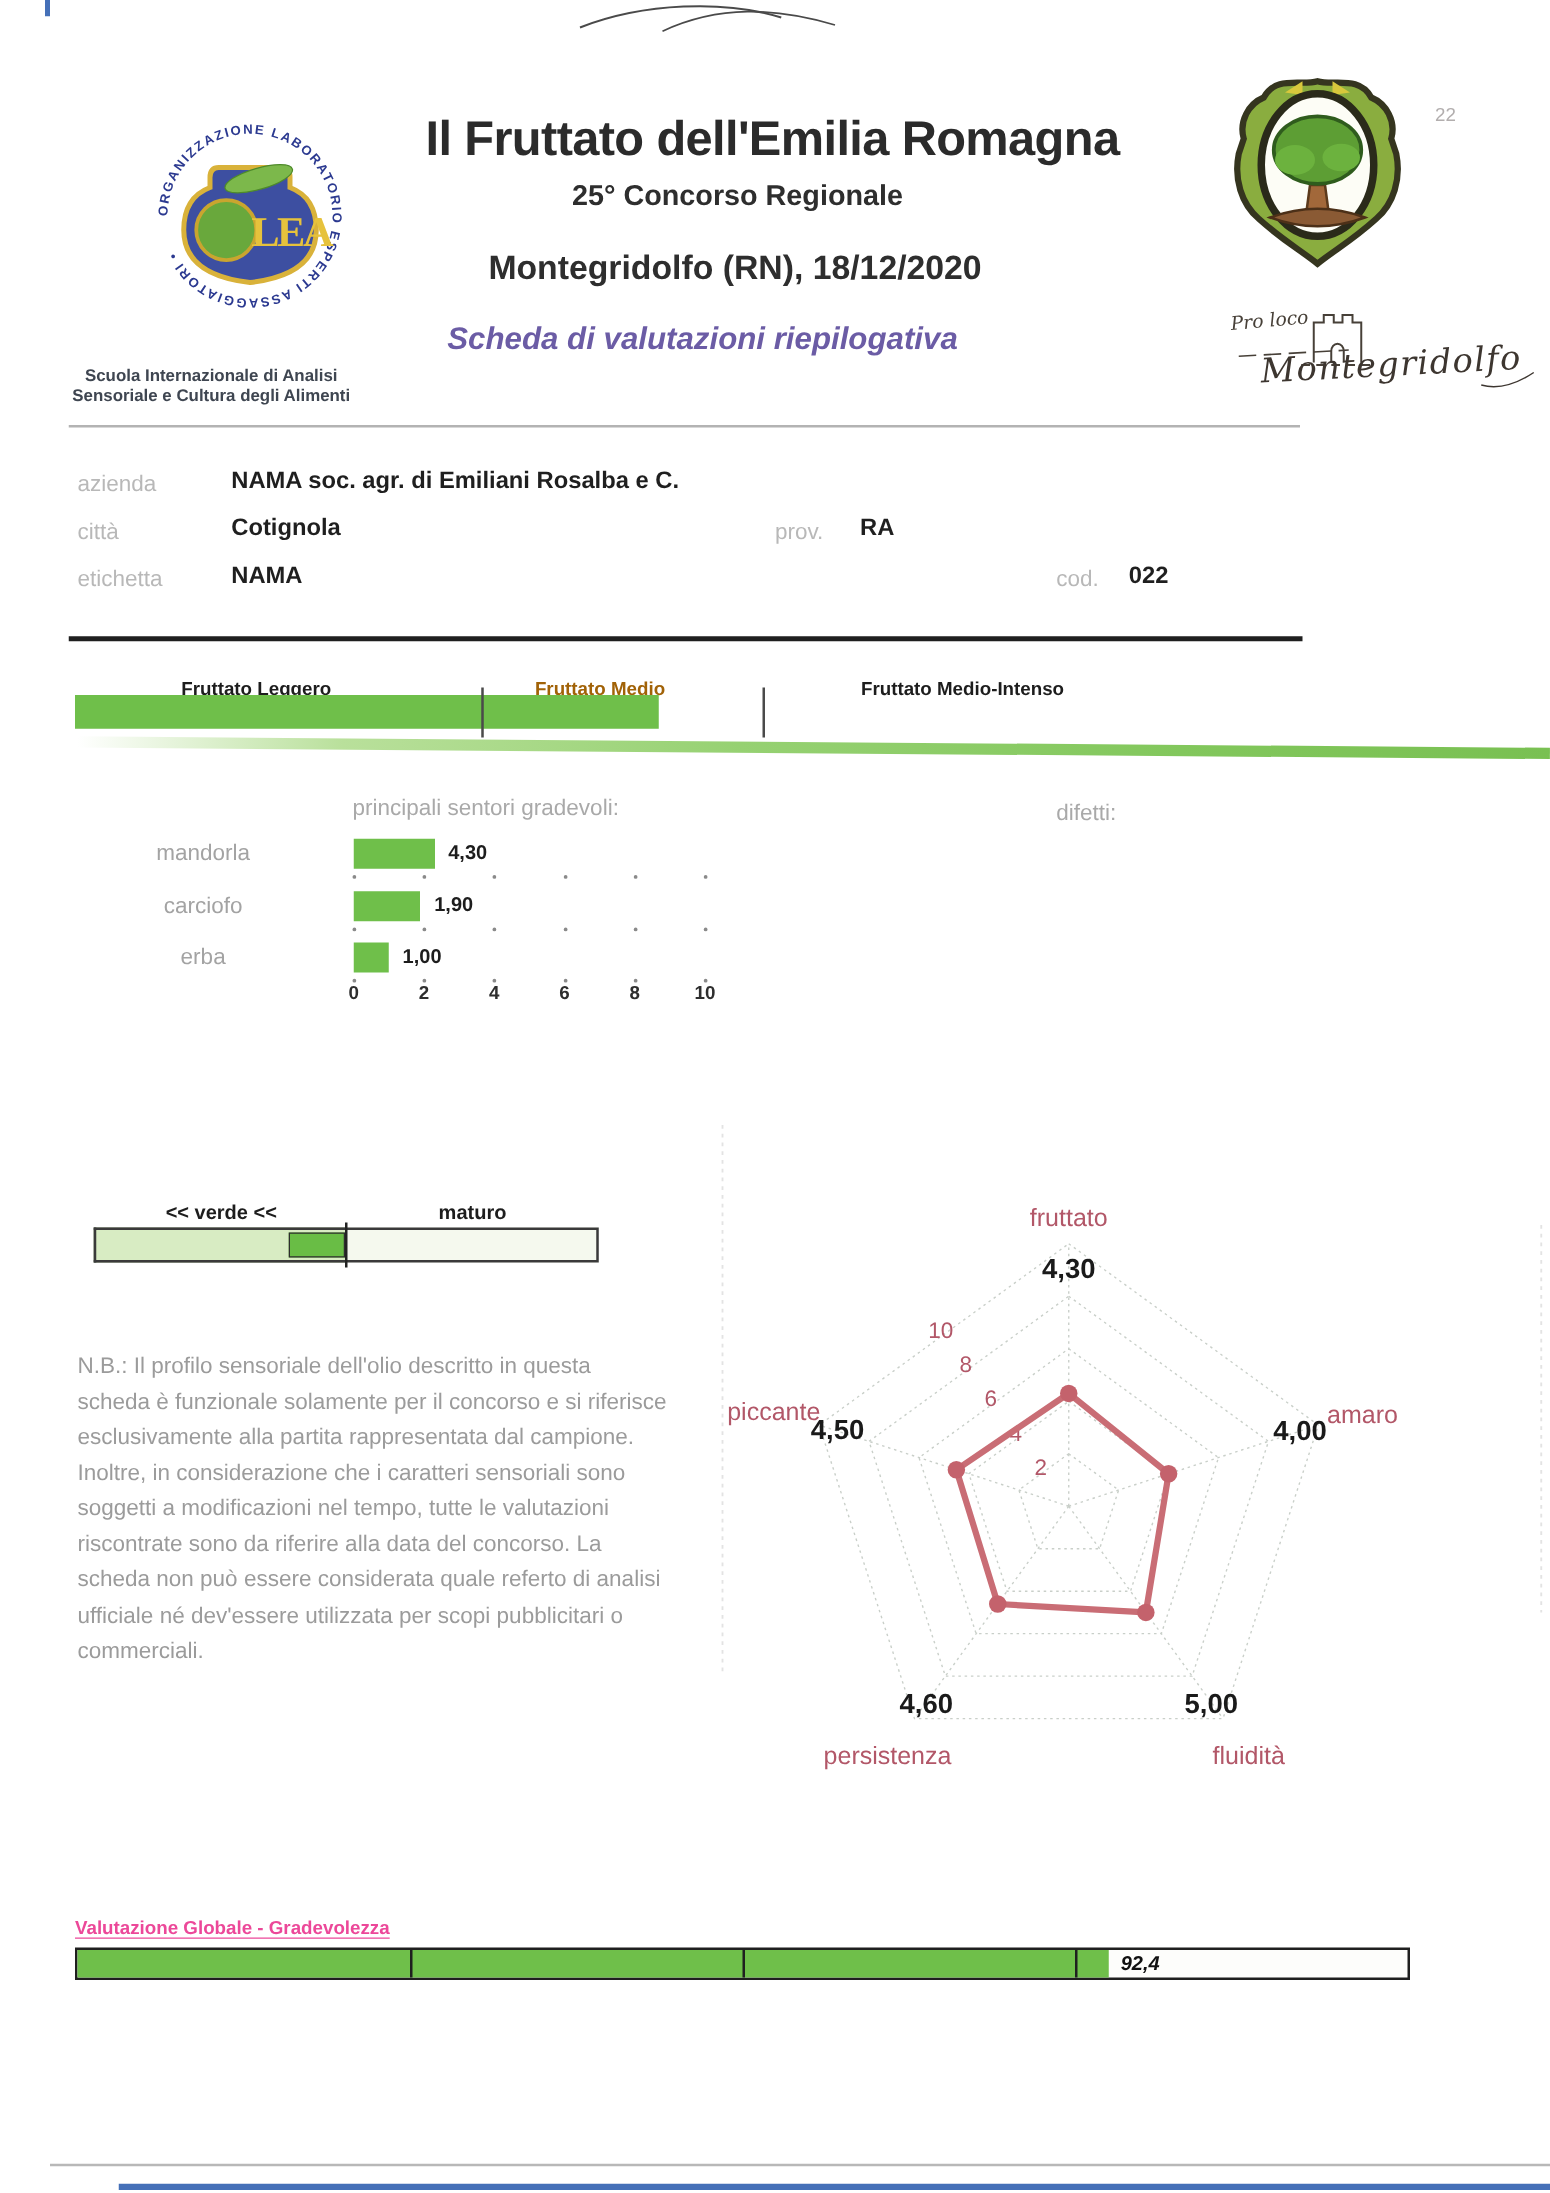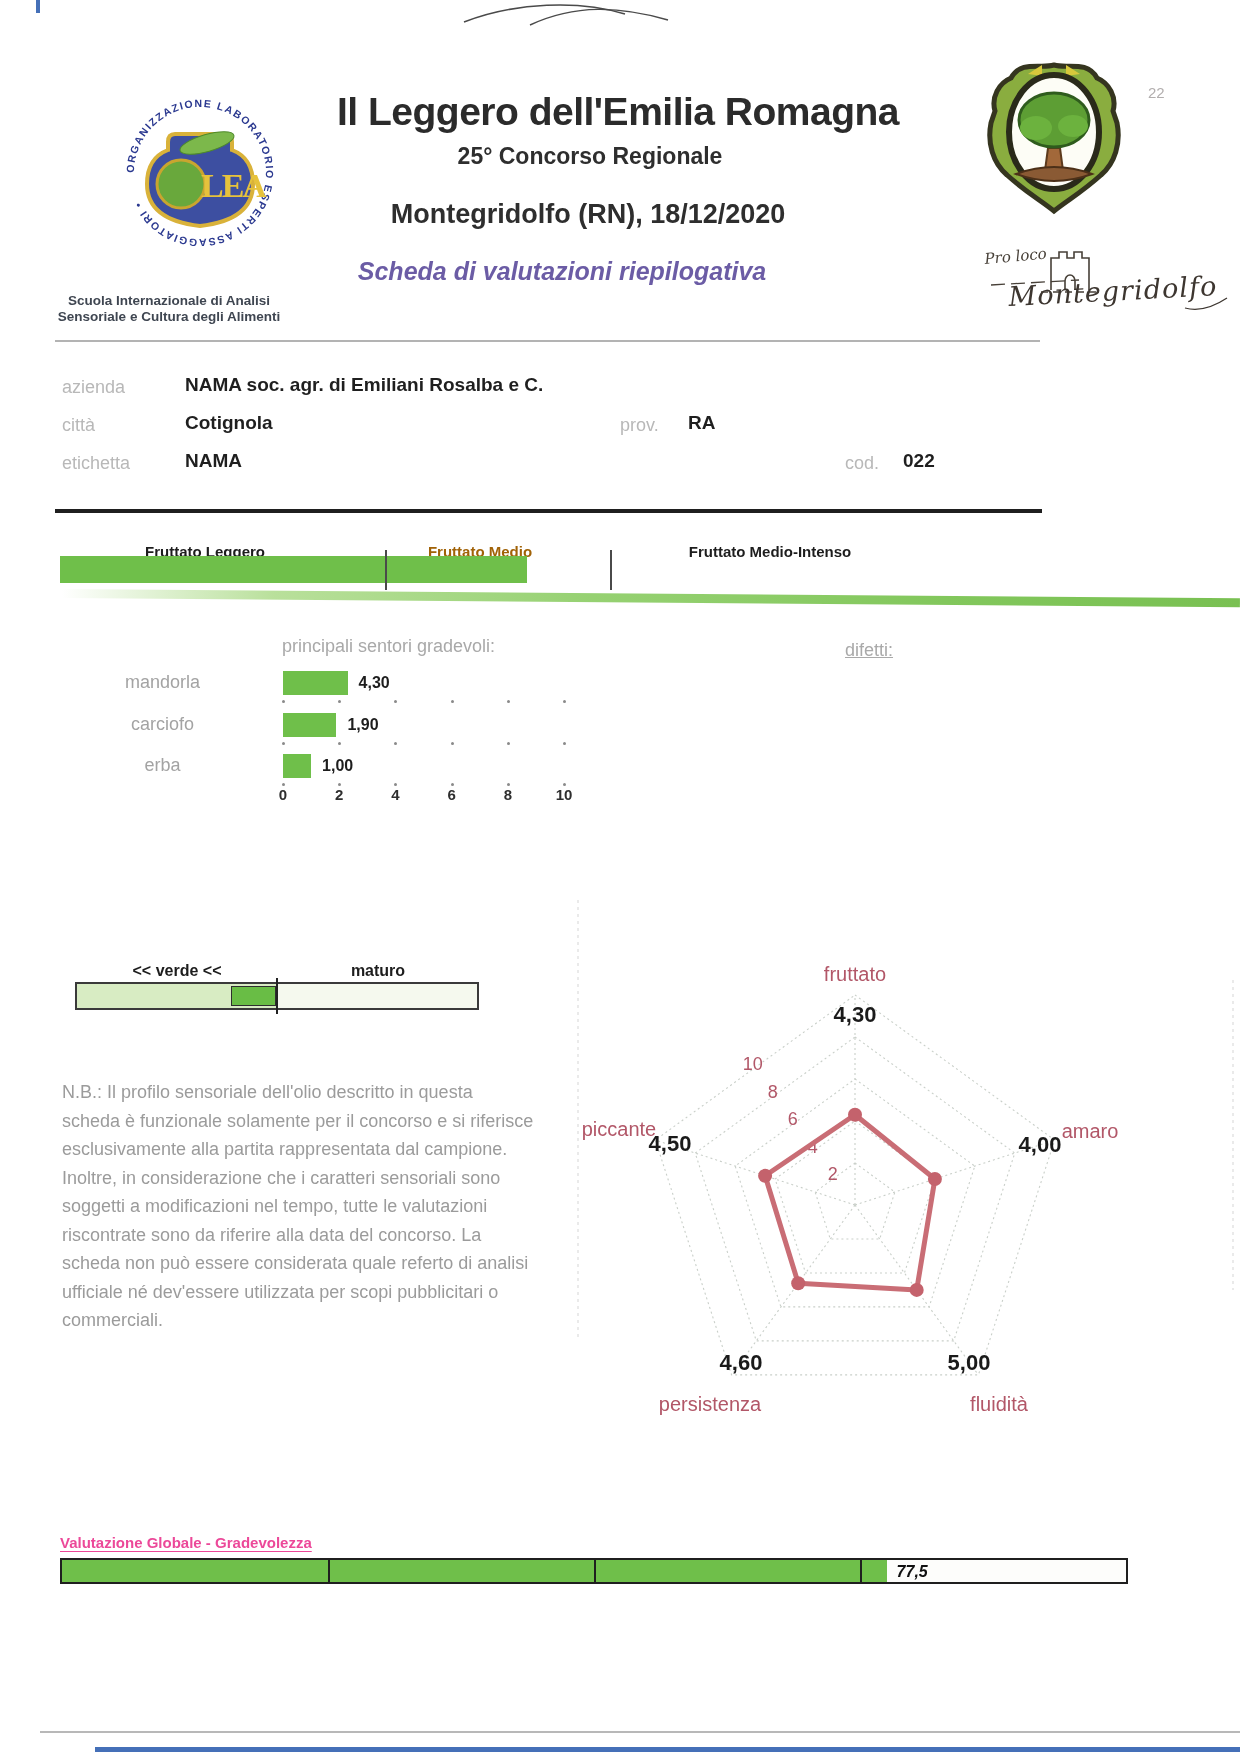--- a/index.html
+++ b/index.html
@@ -32,21 +32,21 @@
            background:linear-gradient(90deg,rgba(255,255,255,0) 0%,#b9e09b 18%,#96d172 45%,#82c75c 75%,#79c052 100%);}
 
   
   #sentori{top:628px;left:60px;width:540px;height:185px;}
   .s-title{position:absolute;left:222px;top:8px;font-size:18px;color:#a9a9a9;white-space:nowrap;}
   .s-lab{position:absolute;left:0;width:205px;text-align:center;font-size:18px;color:#a3a3a3;}
   .s-bar{position:absolute;height:24px;}
   .s-val{position:absolute;font-size:16px;font-weight:700;color:#1d1d1d;}
   .s-dot{position:absolute;width:3px;height:3px;background:#8a8a8a;border-radius:50%;}
   .s-num{position:absolute;width:24px;text-align:center;font-size:15px;font-weight:700;color:#2e2e2e;}
-  .difetti{top:640px;left:845px;font-size:18px;color:#a9a9a9;text-decoration:underline;}
+  .difetti{top:640px;left:845px;font-size:18px;color:#a9a9a9;}
 
   
   #verde{top:960px;left:75px;width:410px;height:58px;text-decoration:underline;}
   .v-lab{position:absolute;top:2px;font-size:16px;font-weight:700;color:#1d1d1d;transform:translateX(-50%);white-space:nowrap;}
   .v-bar{position:absolute;top:22px;left:0;width:404px;height:28px;border:2px solid #3a3a3a;box-sizing:border-box;background:#f5f9ee;}
   .v-left{position:absolute;top:22px;left:0;height:28px;background:#d8ecc3;border:2px solid #3a3a3a;box-sizing:border-box;border-right:none;}
   .v-marker{position:absolute;top:26px;height:20px;background:#69bd45;border:1.5px solid #2e2e2e;box-sizing:border-box;}
   .v-div{position:absolute;top:18px;width:2px;height:36px;background:#222;}
 
   
@@ -91,21 +91,21 @@
     <path d="M60,46 L110,46 Q117,46 117,54 L117,62 Q138,70 138,96 Q138,132 85,138 Q32,132 32,96 Q32,70 53,62 L53,54 Q53,46 60,46 Z" fill="#3d4fa1" stroke="#d9b23a" stroke-width="4"></path>
     <ellipse cx="92" cy="55" rx="28" ry="8.5" transform="rotate(-16 92 55)" fill="#7cb84b" stroke="#4e8a2a" stroke-width="1"></ellipse>
     <circle cx="66" cy="96" r="24" fill="#69a83c" stroke="#c9a52f" stroke-width="3"></circle>
     <text x="86" y="109" font-family="Liberation Serif,serif" font-size="34" font-weight="bold" fill="#e6c23c" letter-spacing="-2">LEA</text>
   </svg>
   <div class="abs school">
     <div>Scuola Internazionale di Analisi</div>
     <div>Sensoriale e Cultura degli Alimenti</div>
   </div>
 
-  <div class="abs ctr title">Il Leggero dell'Emilia Romagna</div>
+  <div class="abs ctr title">Il Fruttato dell'Emilia Romagna</div>
   <div class="abs ctr subtitle">25° Concorso Regionale</div>
   <div class="abs ctr dateline">Montegridolfo (RN), 18/12/2020</div>
   <div class="abs ctr sheet-title">Scheda di valutazioni riepilogativa</div>
 
   <svg class="abs" style="top:52px;left:980px" width="148" height="172" viewBox="0 0 148 172">
     <path d="M31,26 C41,8 61,17 74,13 C87,17 107,8 117,26 C129,31 137,45 133,59 L137,71 C141,91 135,111 121,123 C101,141 89,147 74,159 C59,147 47,141 27,123 C13,111 7,91 11,71 L15,59 C11,45 19,31 31,26 Z" fill="#8aad3f" stroke="#35351f" stroke-width="5"></path>
     <polygon points="48,22 62,13 62,24" fill="#d8c83c"></polygon>
     <polygon points="100,22 86,13 86,24" fill="#d8c83c"></polygon>
     <ellipse cx="74" cy="80" rx="45" ry="57" fill="#fdfdf6" stroke="#2a2a1a" stroke-width="6"></ellipse>
     <path d="M68,96 h12 l4,30 h-20 z" fill="#a2683a" stroke="#5c3a1c" stroke-width="2"></path>
@@ -234,19 +234,19 @@
       <text x="110" y="311" text-anchor="middle" font-size="22" font-weight="bold" fill="#1a1a1a">4,50</text>
     </svg>
 
   <div class="abs" id="globale">
     <div class="g-title">Valutazione Globale - Gradevolezza</div>
     <div class="g-bar" id="gBar">
         <div class="g-fill" style="width: 77.5%; background: rgb(111, 191, 74);"></div>
         <div class="g-div" style="left: 25%;"></div>
         <div class="g-div" style="left: 50%;"></div>
         <div class="g-div" style="left: 75%;"></div>
-        <div class="g-val" style="left: calc(77.5% + 10px);">77,5</div>
+        <div class="g-val" style="left: calc(77.5% + 10px);">92,4</div>
       </div>
   </div>
 
   <div class="abs bot-gray"></div>
   <div class="abs bot-blue"></div>
 </div>
 
 </body></html>

